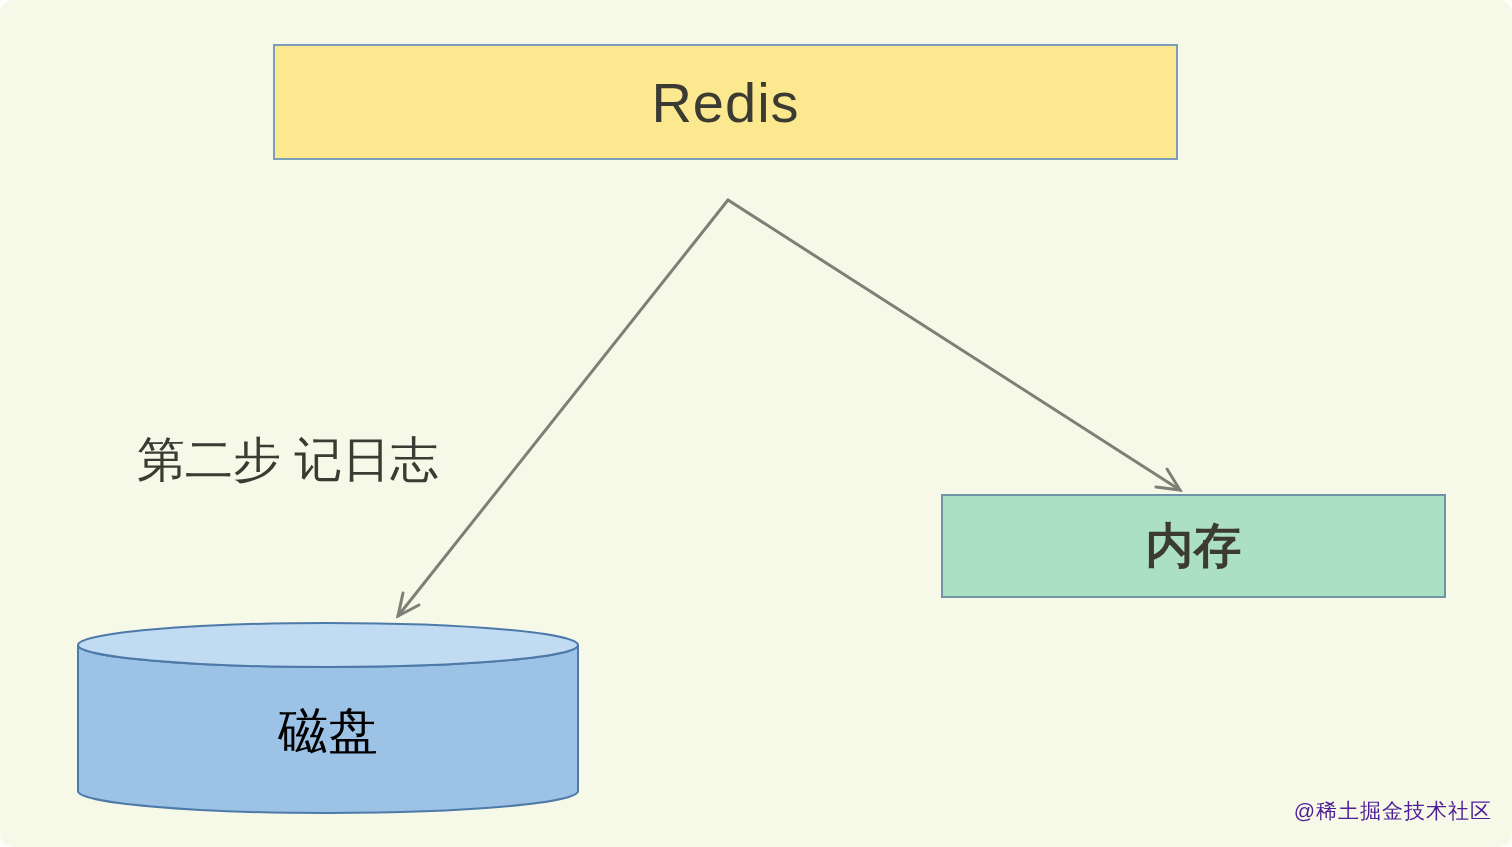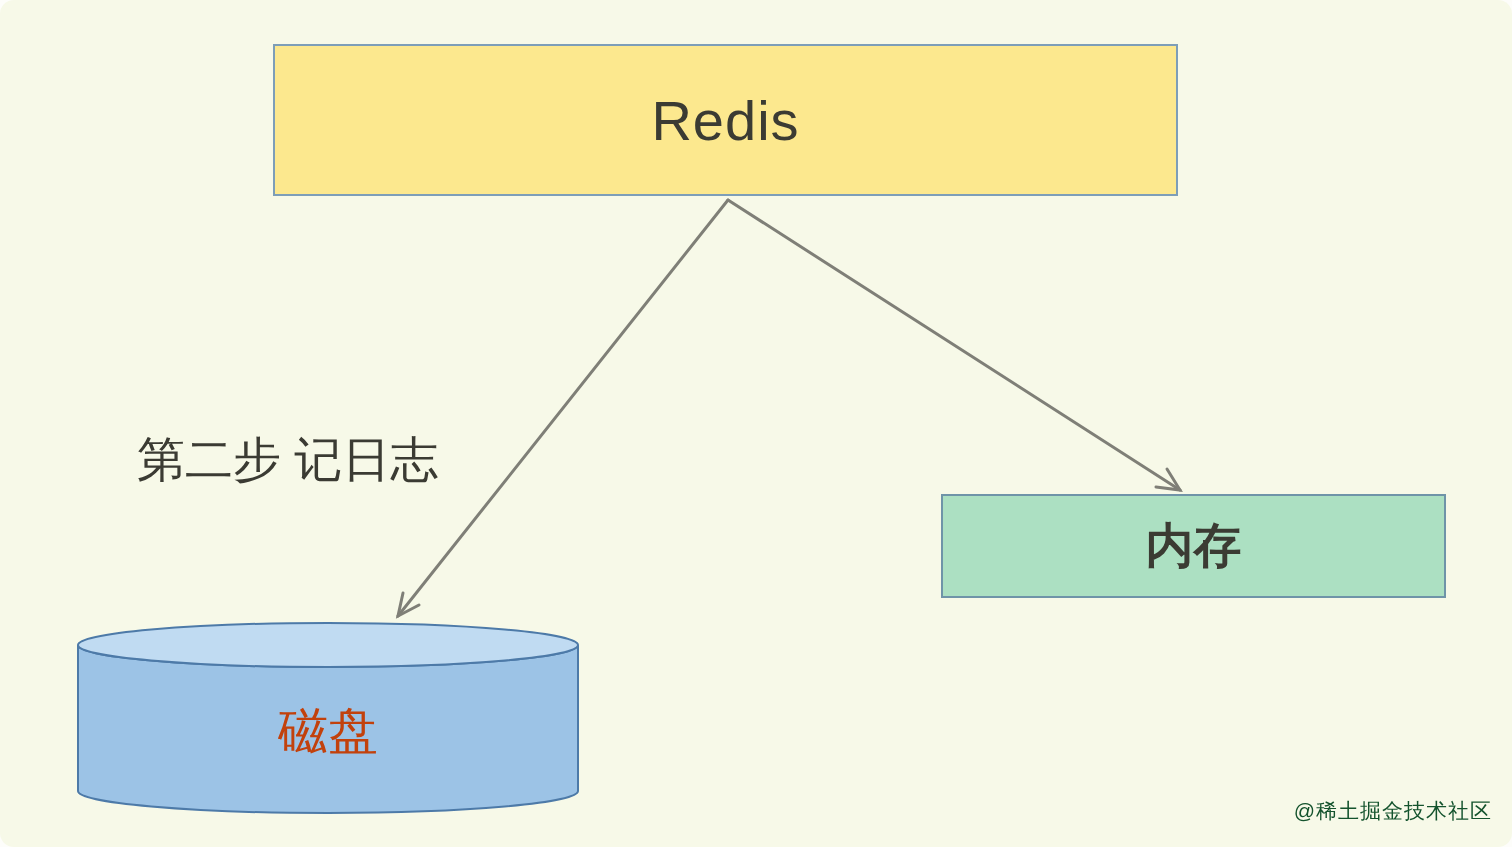--- a/index.html
+++ b/index.html
@@ -23,21 +23,21 @@
   .node {
     position: absolute;
     display: flex;
     align-items: center;
     justify-content: center;
     border: 2px solid transparent;
   }
 
   .node-redis {
     left: 273px; top: 44px;
-    width: 905px; height: 152px;
+    width: 905px; height: 116px;
     font-size: 56px;
     letter-spacing: 1px;
   }
 
   .node-memory {
     left: 941px; top: 494px;
     width: 505px; height: 104px;
     font-size: 48px;
     font-weight: bold;
   }
@@ -101,21 +101,21 @@
   </svg>
 
   <div class="node node-redis" style="background-color: rgb(252, 232, 142); border-color: rgb(125, 158, 184);">
     <span style="color: rgb(59, 59, 51);">Redis</span>
   </div>
 
   <div class="node node-memory" style="background-color: rgb(172, 224, 194); border-color: rgb(111, 148, 168);">
     <span style="color: rgb(59, 59, 51);">内存</span>
   </div>
 
-  <div class="disk-label" style="color: #c2410c;">磁盘</div>
+  <div class="disk-label" style="color: #000000;">磁盘</div>
 
   <div class="edge-label edge-label-step2">第二步 记日志</div>
 
   <div class="edge-label edge-label-step1">
   </div>
 
-  <div class="watermark" style="color: #14532d; margin-top: 16px;">@稀土掘金技术社区</div>
+  <div class="watermark" style="color: #4c1d95; margin-top: 16px;">@稀土掘金技术社区</div>
 </div>
 
 </body></html>

